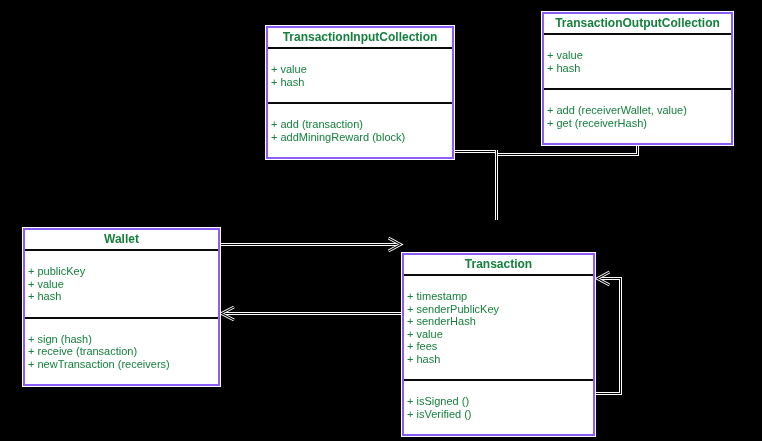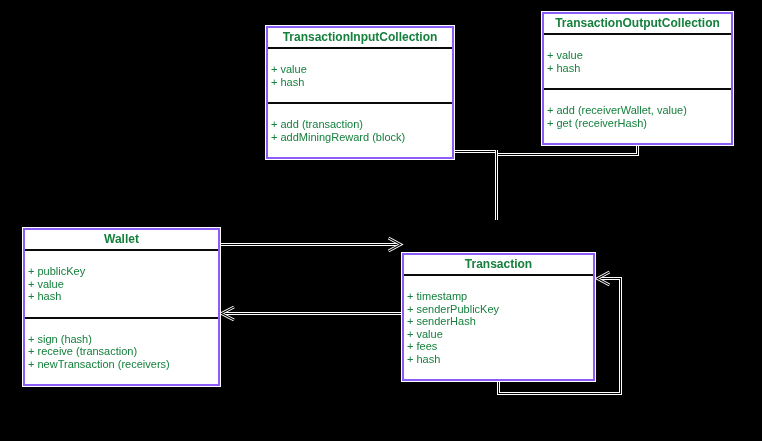--- a/index.html
+++ b/index.html
@@ -106,15 +106,19 @@
   <div class="uml-class" id="box-transaction">
     <div class="uml-title">Transaction</div>
     <div class="uml-sec">
       <div class="mem">+ timestamp</div>
       <div class="mem">+ senderPublicKey</div>
       <div class="mem">+ senderHash</div>
       <div class="mem">+ value</div>
       <div class="mem">+ fees</div>
       <div class="mem">+ hash</div>
     </div>
+    <div class="uml-sec">
+      <div class="mem">+ isSigned ()</div>
+      <div class="mem">+ isVerified ()</div>
+    </div>
   </div>
 
 </div>
 
 </body></html>

